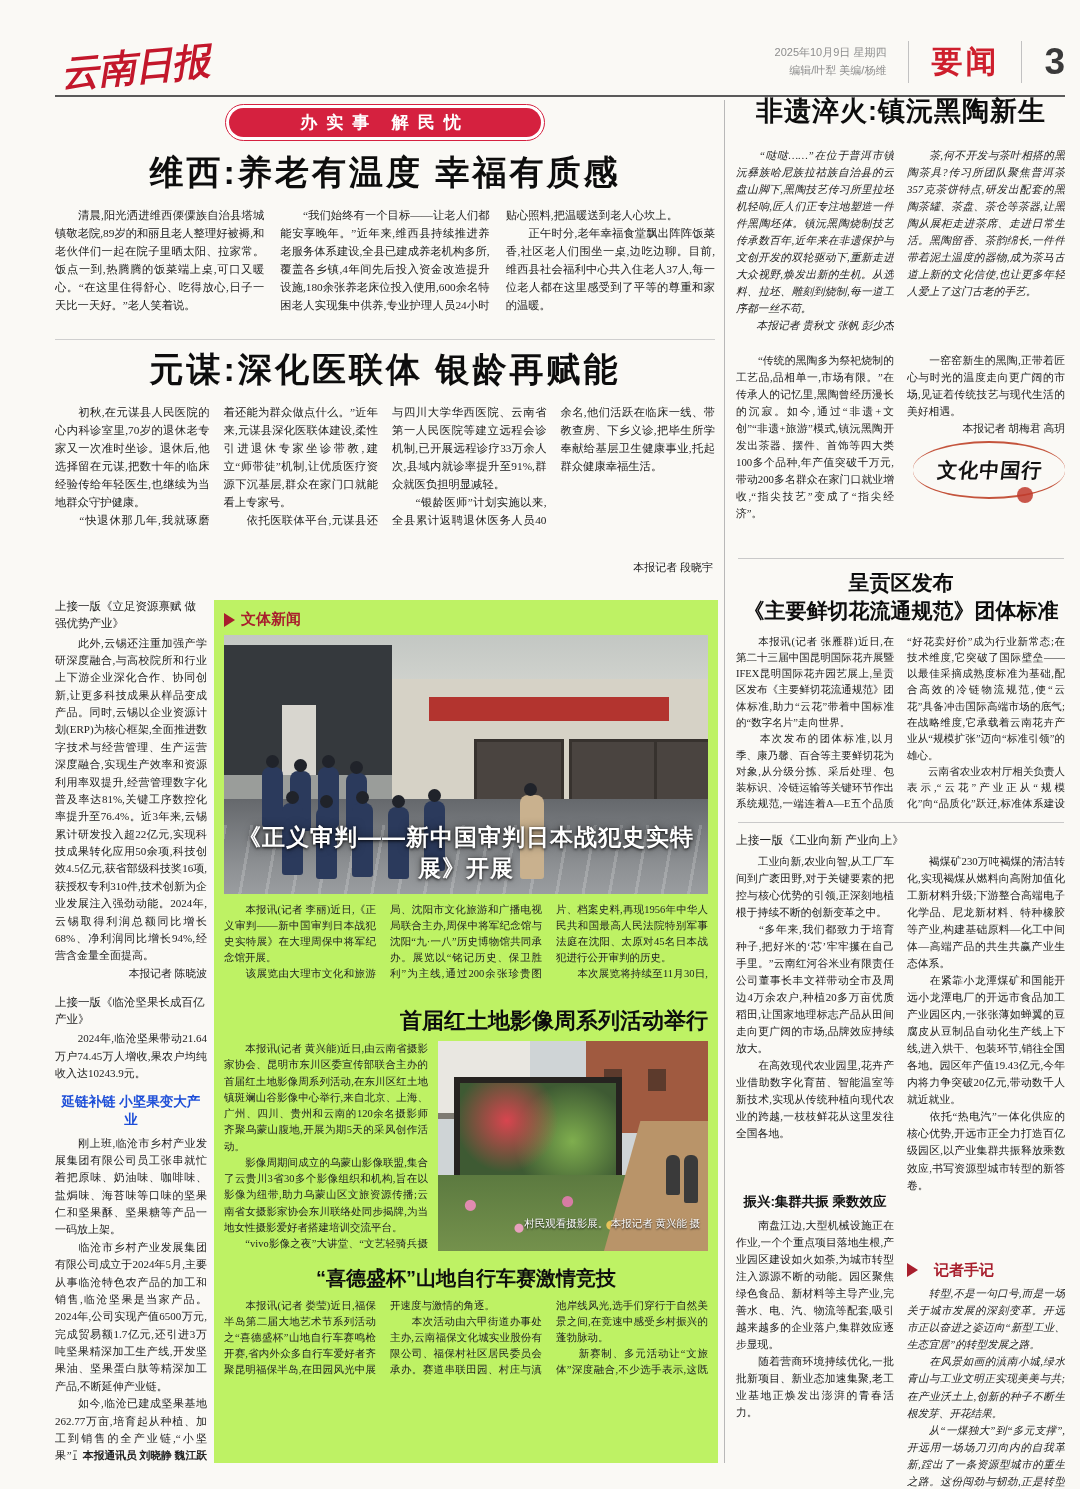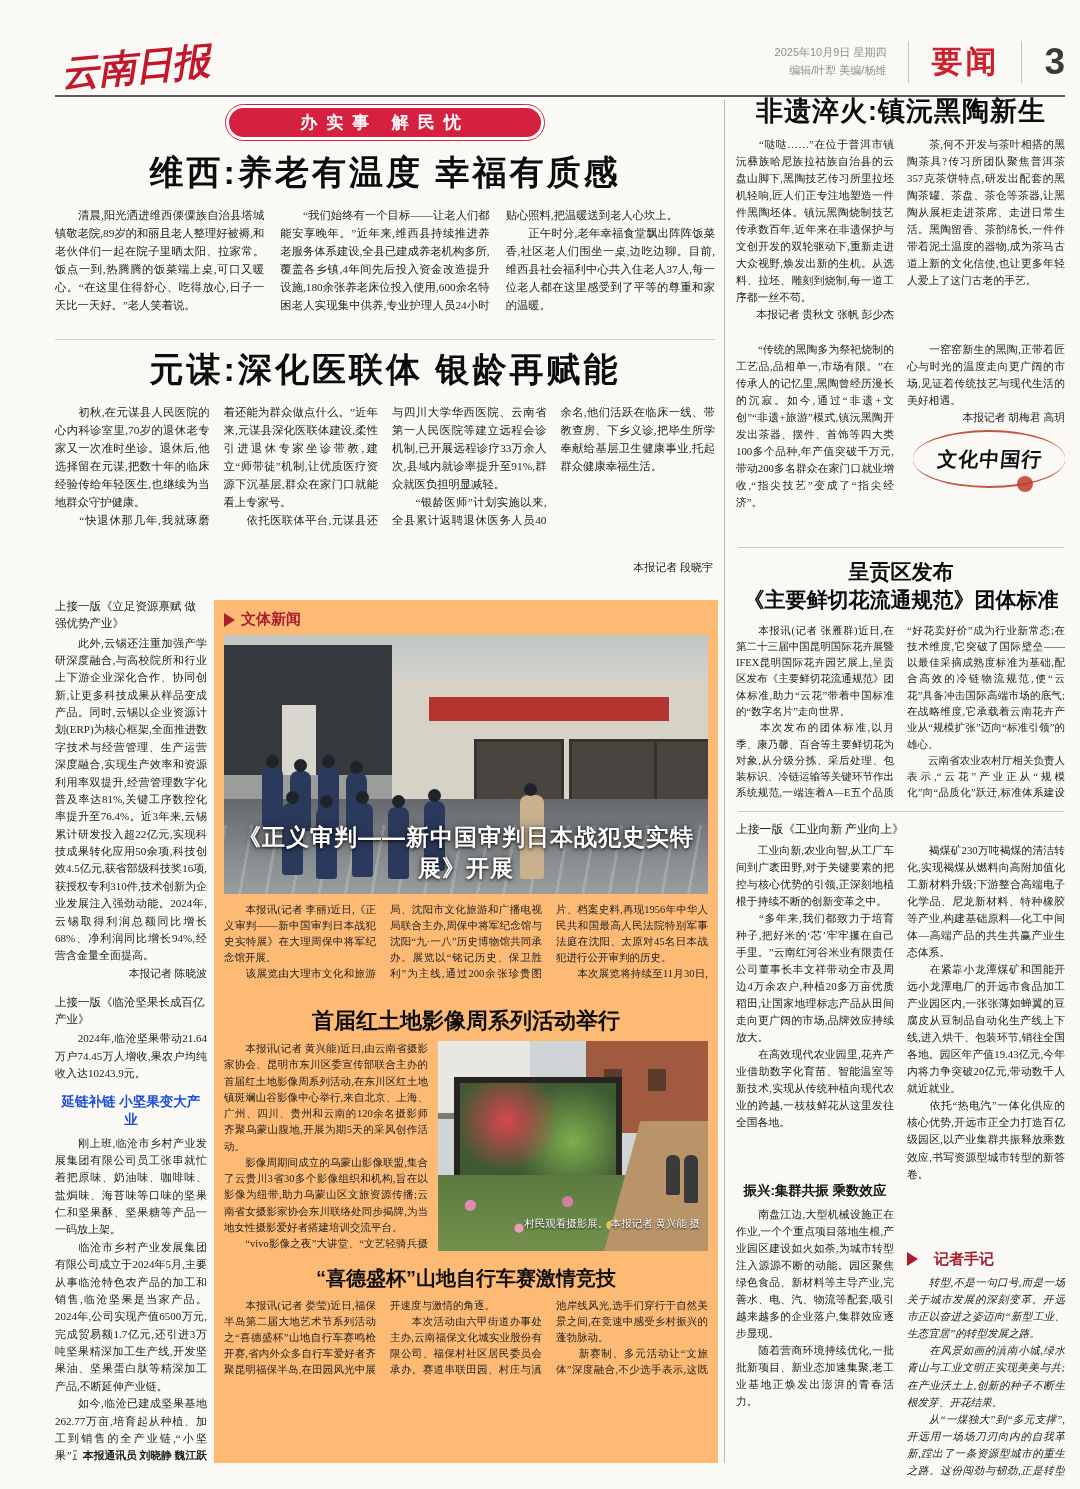--- a/index.html
+++ b/index.html
@@ -33,21 +33,21 @@
   .s2body .bt{font-size:11.3px;line-height:1.6;}
   .s2credit{position:absolute;right:2px;bottom:0;background:#faf9f5;padding-left:8px;font-size:11px;}
   
   .rail{position:absolute;left:55px;top:598px;width:152px;height:865px;overflow:hidden;}
   .rail .bt{font-size:11px;line-height:1.58;}
   .rail .jt{font-size:11.5px;line-height:1.5;margin:0 0 2px;}
   .subh{font-weight:bold;font-size:13.5px;text-align:center;margin:10px 0 6px;color:#1d4ed8;}
   .railgap{height:12px;}
   .railcredit{position:absolute;right:0;bottom:0;background:#faf9f5;padding-left:6px;font-size:10.8px;font-weight:bold;}
   
-  .panel{position:absolute;left:214px;top:600px;width:504px;height:863px;background:#fdba74;
+  .panel{position:absolute;left:214px;top:600px;width:504px;height:863px;background:#bef264;
          padding:10px;box-sizing:border-box;overflow:hidden;}
   .plabel{display:flex;align-items:center;gap:6px;color:#a81f2d;font-weight:bold;font-size:15px;}
   .tri{width:0;height:0;border-left:11px solid #a81f2d;border-top:7px solid transparent;border-bottom:7px solid transparent;}
   .photo1{position:relative;margin-top:6px;width:484px;height:259px;overflow:hidden;background:#9a9d9a;}
   .p1sky{position:absolute;left:0;top:0;right:0;height:64px;background:linear-gradient(#c3c7c3,#d4d6d1);}
   .p1bldg{position:absolute;left:0;top:10px;width:168px;height:130px;background:#35393d;}
   .p1door{position:absolute;left:58px;top:70px;width:34px;height:70px;background:#d8d6cf;}
   .p1wall{position:absolute;left:168px;top:44px;right:0;height:120px;background:#d6d2c6;}
   .p1banner{position:absolute;left:205px;top:62px;width:240px;height:24px;background:#b3342f;}
   .p1board{position:absolute;top:104px;width:84px;height:72px;background:#4a4440;border:3px solid #37322e;}
@@ -56,21 +56,21 @@
   .p1refl{position:absolute;left:0;top:190px;right:0;bottom:0;opacity:.25;
           background:repeating-linear-gradient(100deg,rgba(255,255,255,.7) 0 3px,transparent 3px 26px);}
   .pf{position:absolute;width:21px;height:60px;background:#2b3a5c;border-radius:8px 8px 3px 3px;}
   .pf::before{content:"";position:absolute;left:4px;top:-12px;width:13px;height:13px;border-radius:50%;background:#20232a;}
   .pf.beige{background:#c9b18e;}
   .ptitle{position:absolute;left:0;right:0;bottom:10px;text-align:center;color:#fff;
           font-family:"Liberation Sans","DejaVu Sans",sans-serif;font-weight:bold;font-size:23px;letter-spacing:1px;
           text-shadow:0 1px 3px rgba(0,0,0,.9),0 0 9px rgba(0,0,0,.55);}
   .art1{margin-top:8px;height:92px;overflow:hidden;column-count:3;column-gap:14px;}
   .art1 .bt,.art1 .creditR{font-size:10.5px;line-height:1.52;}
-  .h2b{margin:12px 0 5px;text-align:center;font-weight:bold;font-size:22px;color:#0d0d0d;}
+  .h2b{margin:12px 0 5px;text-align:right;font-weight:bold;font-size:22px;color:#0d0d0d;}
   .row2{display:flex;gap:10px;height:210px;}
   .art2{width:204px;overflow:hidden;}
   .art2 .bt{font-size:10.5px;line-height:1.55;}
   .photo2{position:relative;flex:1;overflow:hidden;background:#cfd4d6;}
   .p2house1{position:absolute;left:0;top:0;width:92px;height:72px;background:#e9e7e1;border-bottom:6px solid #7e7a72;}
   .p2house2{position:absolute;right:0;top:0;width:122px;height:92px;background:#a05a40;}
   .p2win{position:absolute;width:18px;height:22px;background:#5c3a2c;}
   .p2board{position:absolute;left:16px;top:36px;width:168px;height:106px;background:#262320;padding:6px;box-sizing:border-box;}
   .p2img{width:100%;height:100%;
          background:radial-gradient(circle at 30% 40%,#d8454f,rgba(0,0,0,0) 42%),
@@ -87,21 +87,21 @@
   .p2cap{position:absolute;right:8px;bottom:20px;color:#fff;font-size:10.5px;text-shadow:0 1px 2px #000;}
   .h3b{margin:14px 0 6px;text-align:center;font-weight:bold;font-size:20px;color:#0d0d0d;}
   .art3{height:86px;overflow:hidden;column-count:3;column-gap:14px;}
   .art3 .bt{font-size:10.5px;line-height:1.52;}
   
   .vrule{position:absolute;left:724px;top:100px;width:1px;height:1363px;background:#b8b8b8;}
   .rcol{position:absolute;left:736px;top:93px;width:330px;}
   .h1c{text-align:center;font-weight:bold;font-size:27px;letter-spacing:1px;color:#0d0d0d;}
   .two{display:flex;gap:13px;overflow:hidden;}
   .two .c{width:158px;overflow:hidden;}
-  .blkA{margin-top:7px;height:198px;}
+  .blkA{margin-top:18px;height:198px;font-style:italic;}
   .blkB{margin-top:7px;height:196px;}
   .brand{position:relative;width:166px;height:64px;margin:4px auto 0;}
   .arcT{position:absolute;top:0;left:6px;width:152px;height:26px;border-top:2.5px solid #c4543c;
         border-radius:50% 50% 0 0 / 100% 100% 0 0;}
   .arcB{position:absolute;bottom:6px;left:6px;width:152px;height:26px;border-bottom:2.5px solid #c4543c;
         border-radius:0 0 50% 50% / 0 0 100% 100%;}
   .brandTx{position:absolute;top:16px;width:100%;text-align:center;font-weight:bold;font-size:20px;color:#111;
            transform:skewX(-6deg);letter-spacing:1px;}
   .seal{position:absolute;right:40px;bottom:2px;width:16px;height:16px;background:#c0392b;border-radius:50%;opacity:.85;}
   .hrule{height:1px;background:#c9c9c9;margin:10px 2px;}

